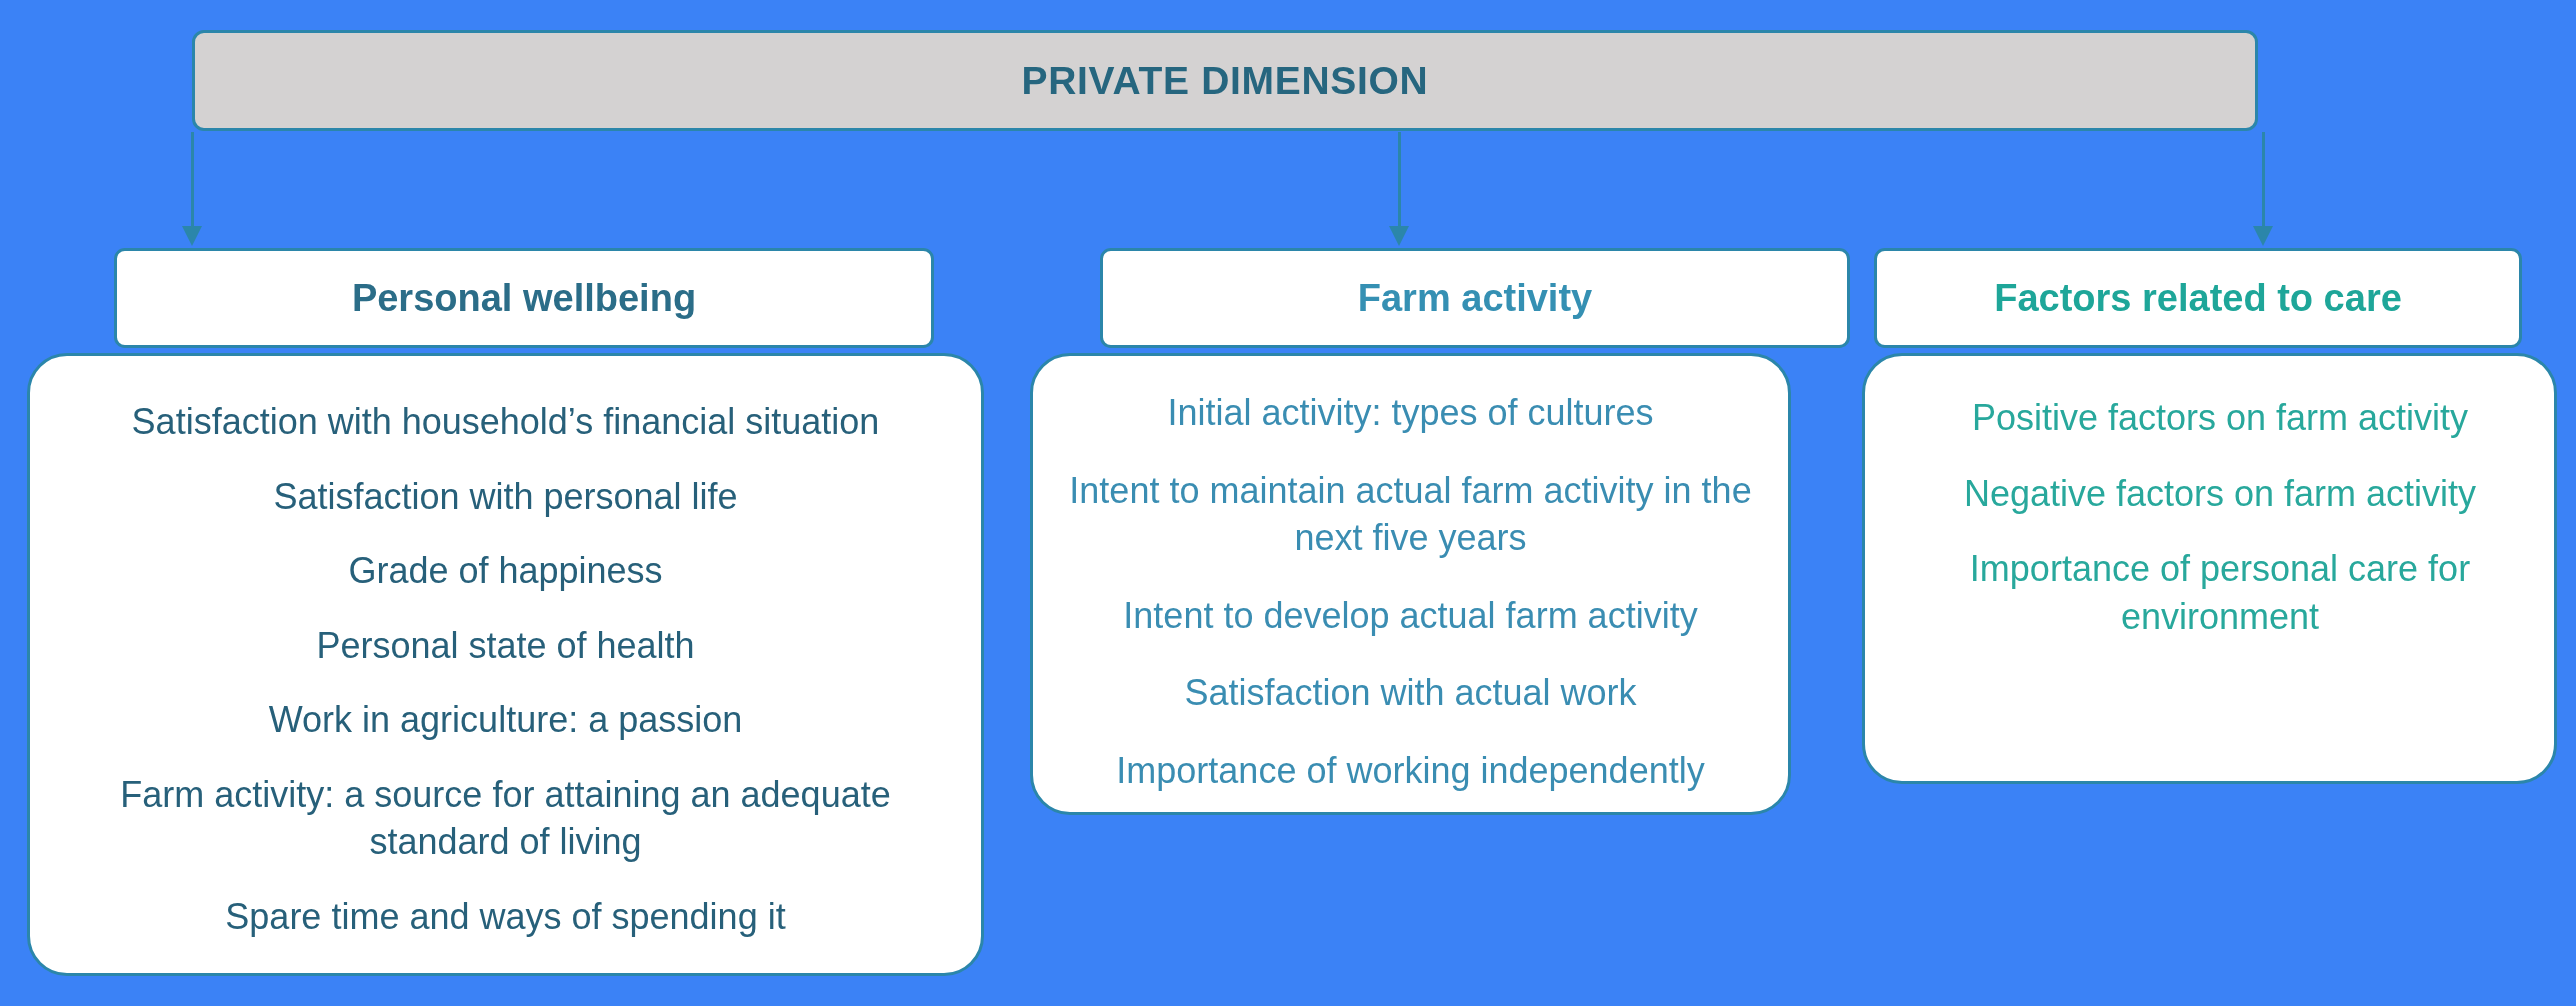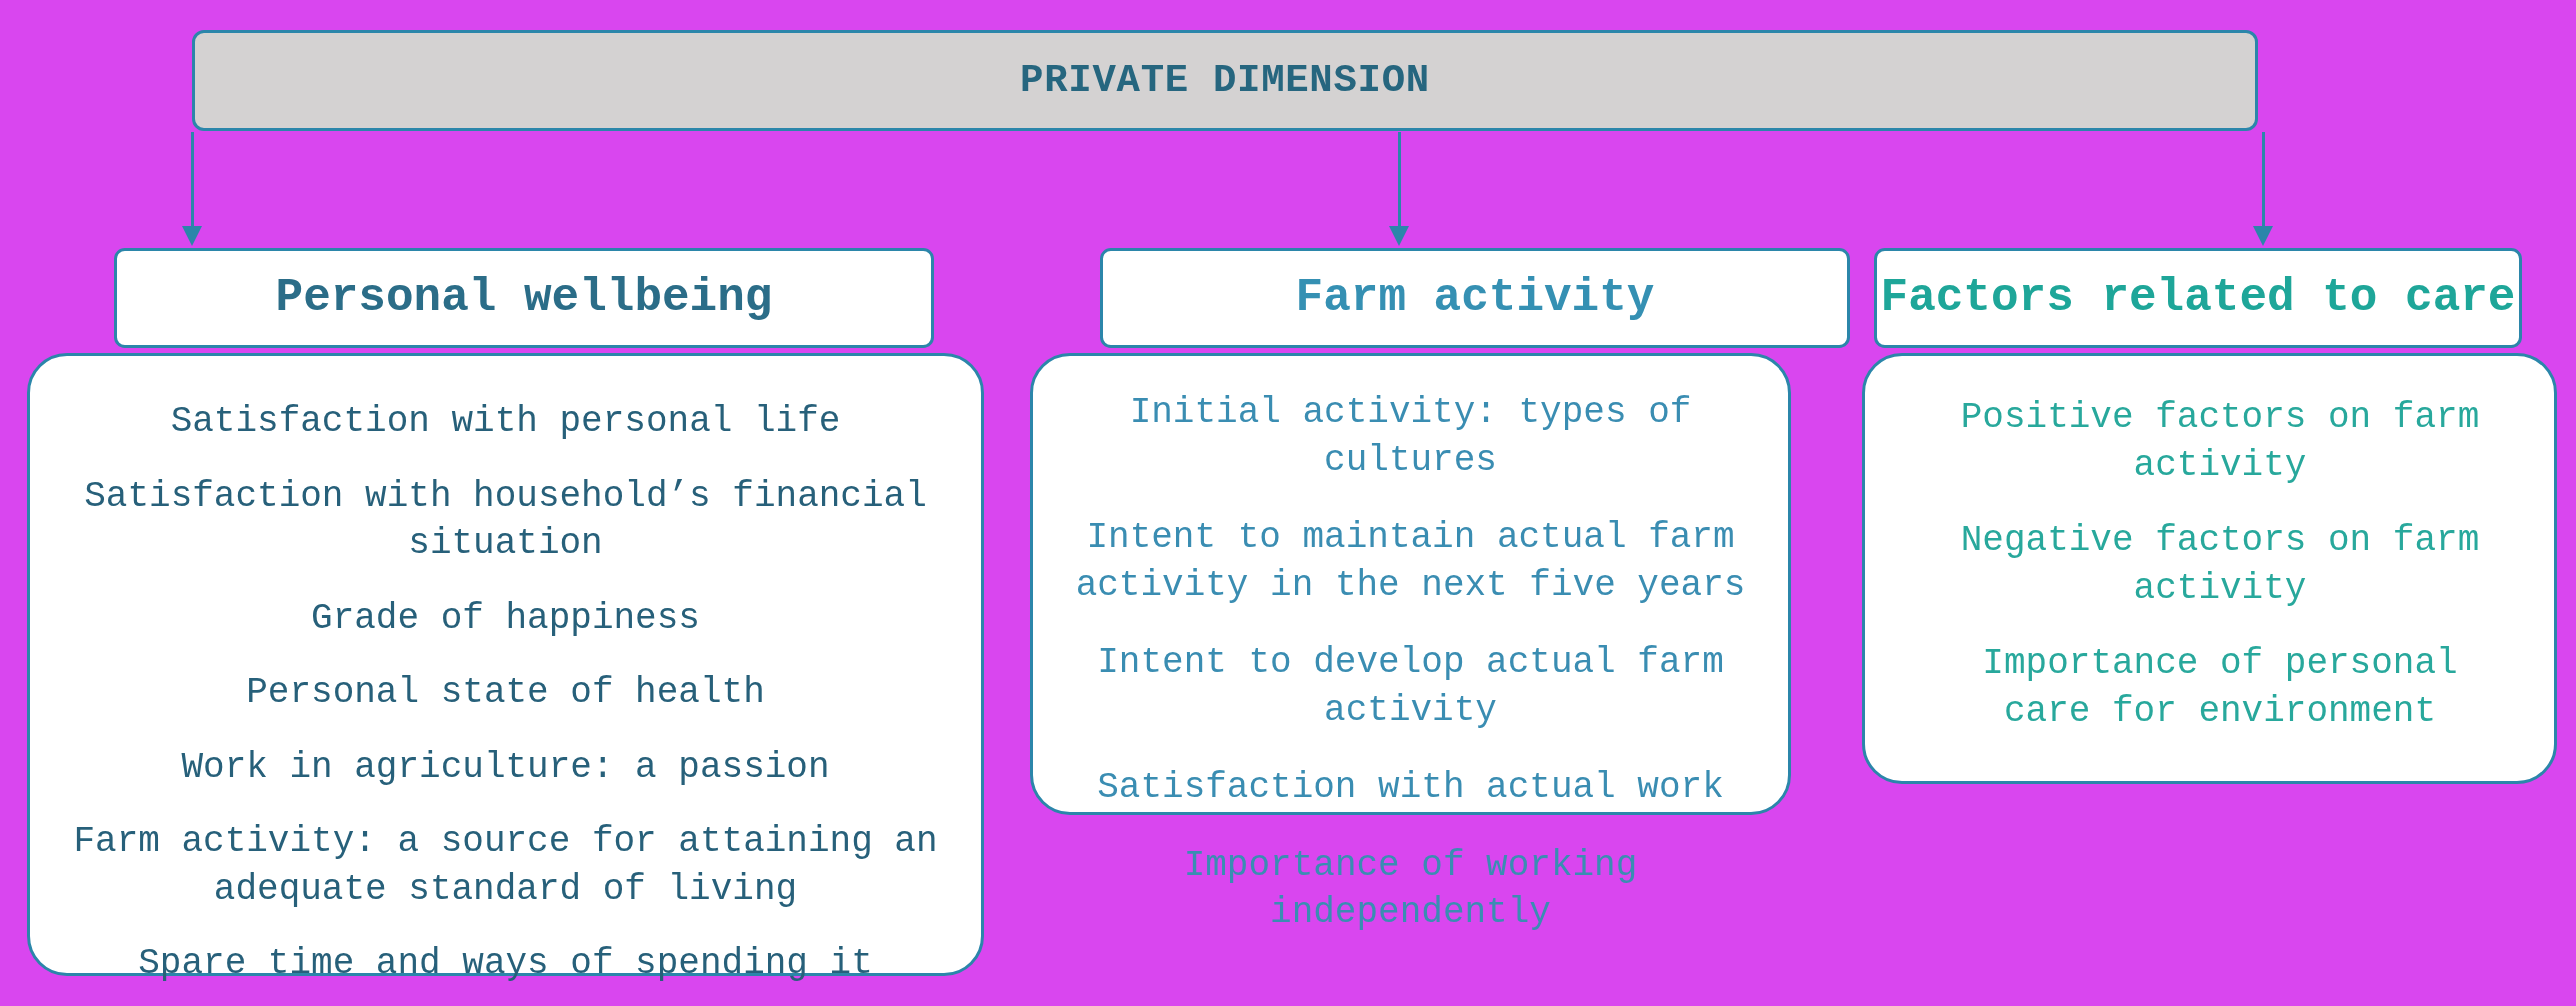--- a/index.html
+++ b/index.html
@@ -4,22 +4,22 @@
 <style>
   html, body {
     margin: 0;
     padding: 0;
     background: #ffffff;
   }
   .canvas {
     position: relative;
     width: 2576px;
     height: 1007px;
-    background: #d946ef;
-    font-family: Liberation Mono, monospace;
+    background: #3b82f6;
+    font-family: Liberation Sans, sans-serif;
     overflow: hidden;
   }
 
   
   .title-box {
     position: absolute;
     left: 192px; top: 30px;
     width: 2066px; height: 101px;
     background: #d4d2d2;
     border: 3.4px solid #2b86aa;
@@ -62,21 +62,21 @@
     top: 248px; height: 100px;
     background: #ffffff;
     border: 3.4px solid #2b86aa;
     border-radius: 10.8px;
     box-sizing: border-box;
     display: flex;
     align-items: center;
     justify-content: center;
     text-align: center;
   }
-  .header-box span { font-size: 46px; font-weight: bold; }
+  .header-box span { font-size: 38px; font-weight: bold; }
   .header-left   { left: 114px;  width: 820px; }
   .header-middle { left: 1100px; width: 750px; }
   .header-right  { left: 1874px; width: 648px; }
   .header-left span   { color: #2b6d88; }
   .header-middle span { color: #3590b3; }
   .header-right span  { color: #1ea699; }
 
   
   .content-box {
     position: absolute;
@@ -133,22 +133,22 @@
     <span>Personal wellbeing</span>
   </div>
   <div class="header-box header-middle">
     <span>Farm activity</span>
   </div>
   <div class="header-box header-right">
     <span>Factors related to care</span>
   </div>
 
   <div class="content-box content-left">
+    <div class="item">Satisfaction with household’s financial situation</div>
     <div class="item">Satisfaction with personal life</div>
-    <div class="item">Satisfaction with household’s financial situation</div>
     <div class="item">Grade of happiness</div>
     <div class="item">Personal state of health</div>
     <div class="item">Work in agriculture: a passion</div>
     <div class="item">Farm activity: a source for attaining an adequate standard of living</div>
     <div class="item">Spare time and ways of spending it</div>
   </div>
 
   <div class="content-box content-middle">
     <div class="item">Initial activity: types of cultures</div>
     <div class="item">Intent to maintain actual farm activity in the next five years</div>

